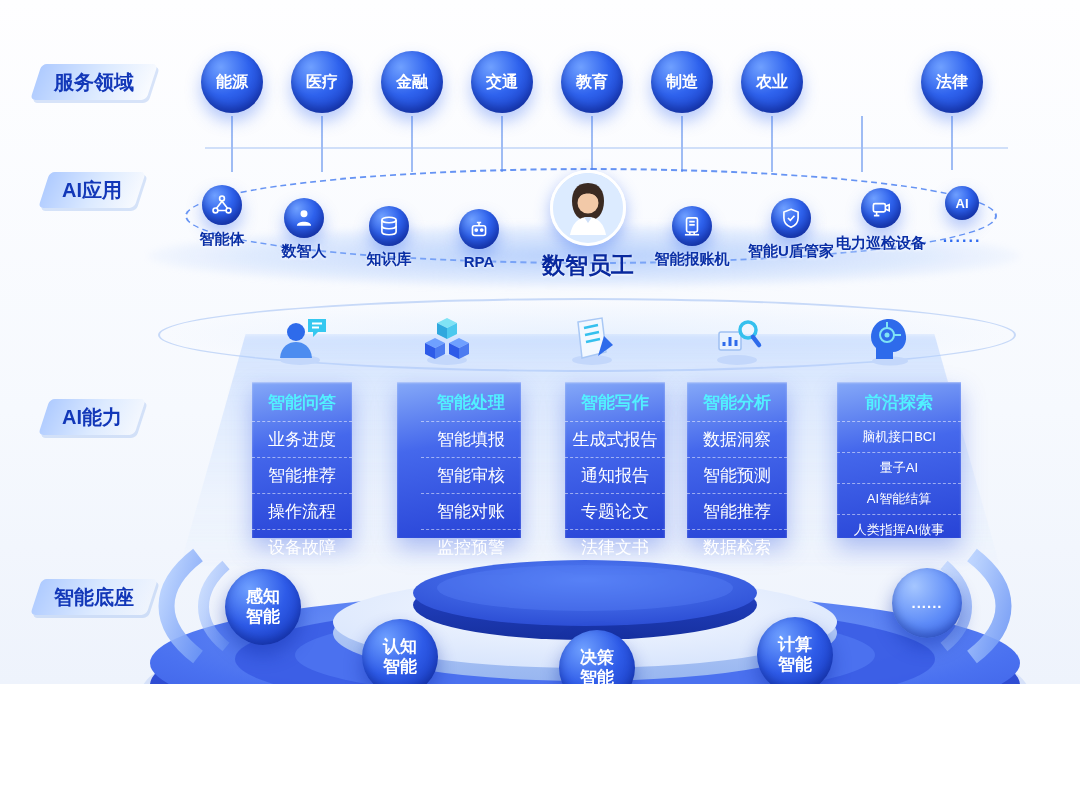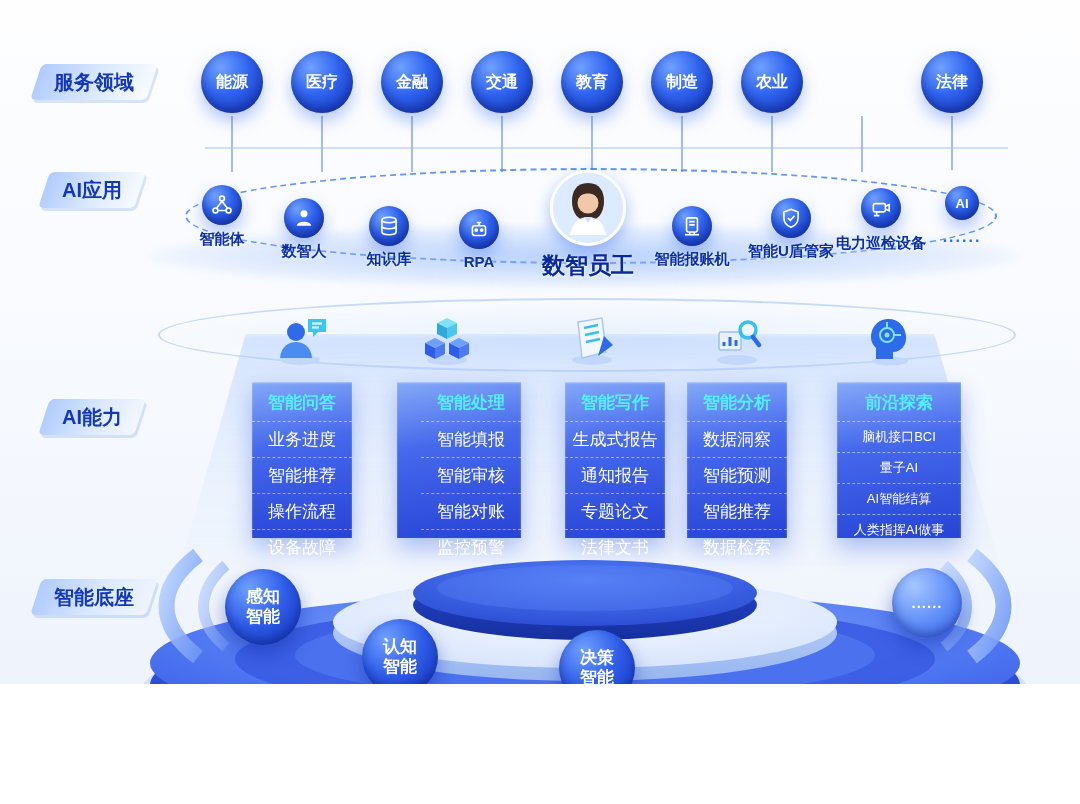--- a/index.html
+++ b/index.html
@@ -356,15 +356,16 @@
     <ellipse cx="445" cy="87" rx="252" ry="46" fill="url(#gMidTop)"></ellipse>
     <ellipse cx="445" cy="70" rx="172" ry="35" fill="url(#gTopSide)"></ellipse>
     <ellipse cx="445" cy="58" rx="172" ry="33" fill="url(#gTopTop)"></ellipse>
     <ellipse cx="445" cy="53" rx="148" ry="23" fill="#5B85F8" opacity="0.35"></ellipse>
   </svg>
 
 
   <div class="node" style="left:225px;top:569px;">感知智能</div>
   <div class="node" style="left:362px;top:619px;">认知智能</div>
   <div class="node" style="left:559px;top:630px;">决策智能</div>
+  <div class="node" style="left:757px;top:617px;">计算智能</div>
   <div class="node light" style="left:892px;top:568px;">......</div>
 
 </div>
 
 </body></html>

